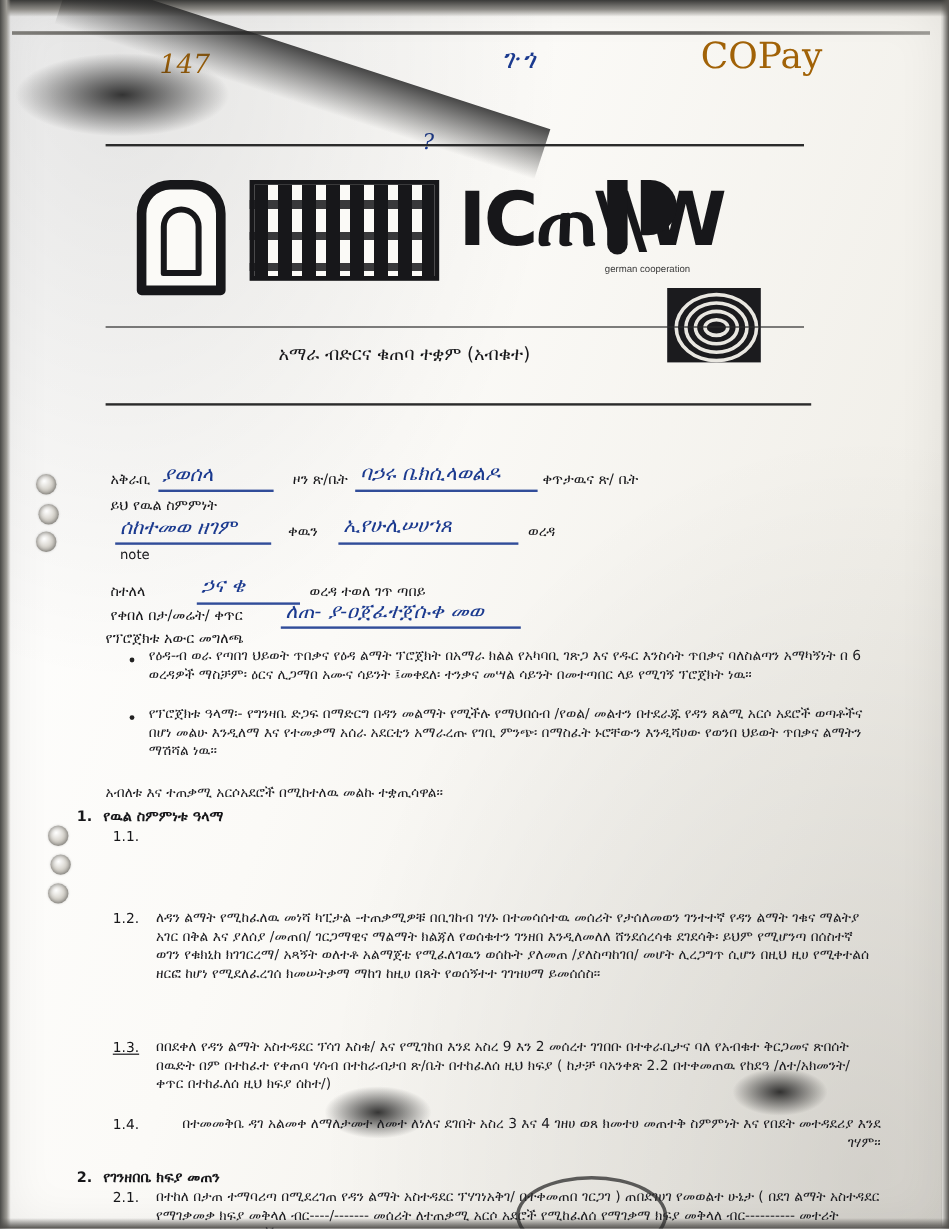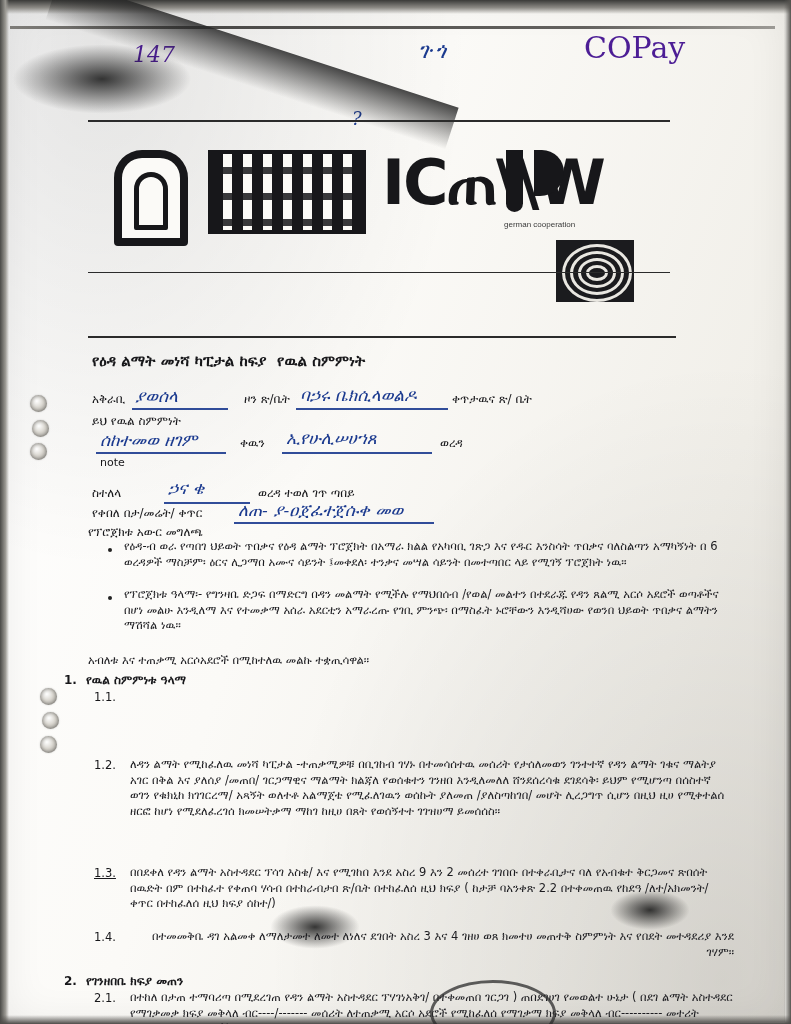--- a/index.html
+++ b/index.html
@@ -60,21 +60,21 @@
   }
   
   .hand {
     font-family: "DejaVu Serif", serif;
     color: #1b3a8f;
     font-style: italic;
     white-space: nowrap;
   }
   .hand-dark {
     font-family: "DejaVu Serif", serif;
-    color: #4c1d95;
+    color: #a16207;
     font-style: italic;
     white-space: nowrap;
   }
   .rule {
     position: absolute;
     height: 1px;
     background: #2b2b2b;
   }
   .rule.thick { height: 2px; }
   
@@ -245,22 +245,22 @@
       <div class="s" style="left:14px; top:11px; width:48px; height:38px;"></div>
       <div class="s" style="left:22px; top:18px; width:32px; height:24px;"></div>
       <div class="s" style="left:30px; top:25px; width:16px; height:10px;"></div>
     </div>
   </div>
 
   <div class="rule thick" style="left:88px; top:120px; width:582px;"></div>
   <div class="rule" style="left:88px; top:272px; width:582px;"></div>
   <div class="rule thick" style="left:88px; top:336px; width:588px;"></div>
 
-
-  <div class="txt amh" style="left:92px; top:352px; font-size:15px; font-weight:bold;">የዕዳ ልማት መነሻ ካፒታል ከፍያ  የዉል ስምምነት</div>
+  <div class="txt amh" style="left:232px; top:286px; font-size:15px;">አማራ ብድርና ቁጠባ ተቋም (አብቁተ)</div>
+
 
   <div class="txt amh" style="left:92px; top:392px; font-size:12px;">አቅራቢ</div>
   <div class="hand" style="position:absolute; left:135px; top:386px; font-size:17px;">ያወሰላ</div>
   <div class="underline-hand" style="left:132px; top:408px; width:96px;"></div>
 
   <div class="txt amh" style="left:244px; top:392px; font-size:12px;">ዞን ጽ/ቤት</div>
   <div class="hand" style="position:absolute; left:300px; top:385px; font-size:17px;">ባኃሩ ቤክሲላወልዶ</div>
   <div class="underline-hand" style="left:296px; top:408px; width:152px;"></div>
   <div class="txt amh" style="left:452px; top:392px; font-size:12px;">ቀጥታዉና ጽ/ ቤት</div>
 

